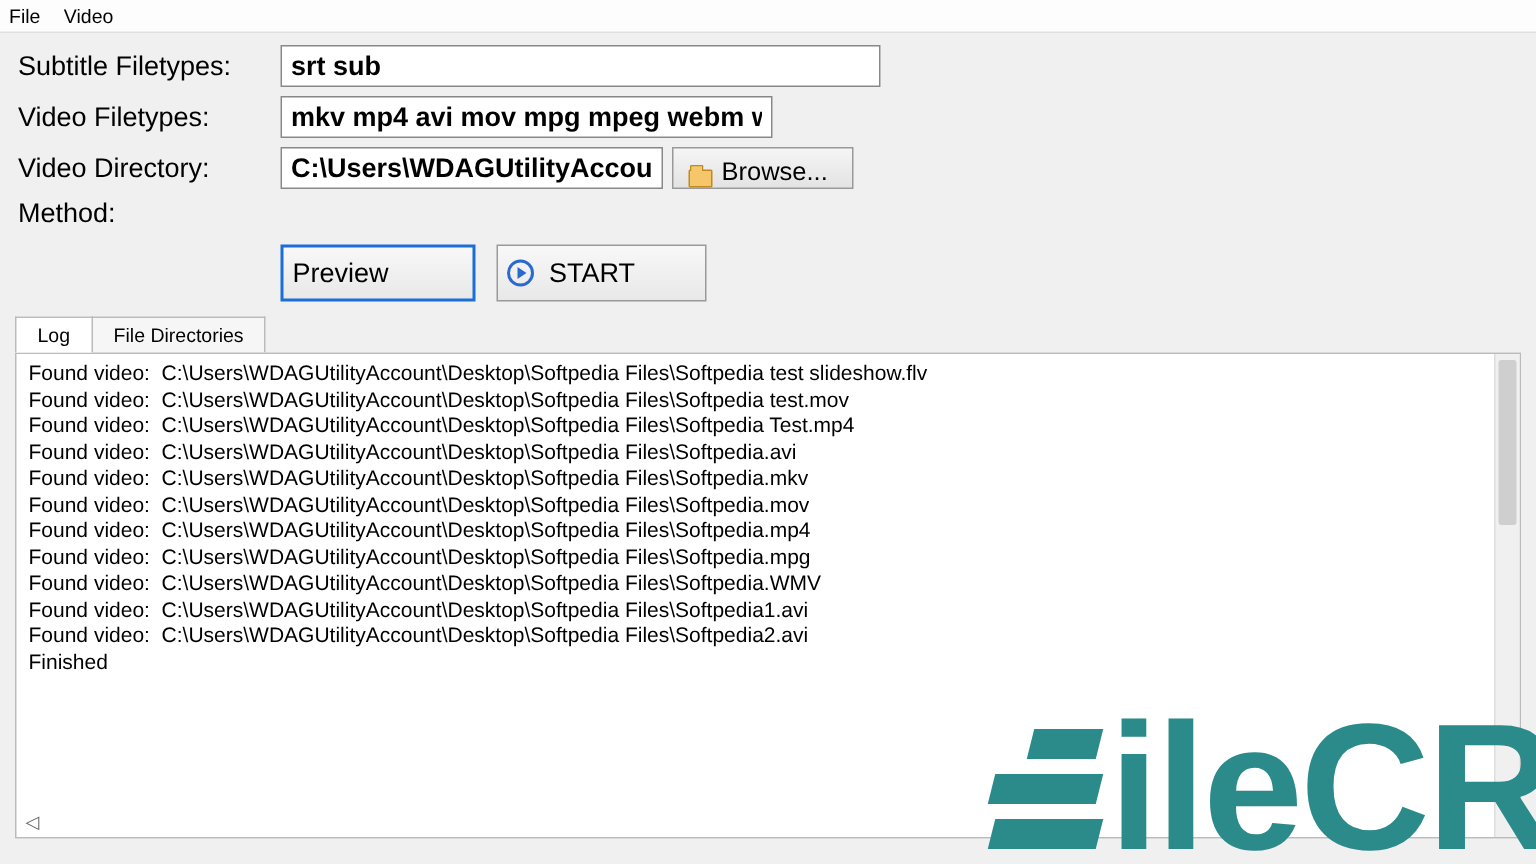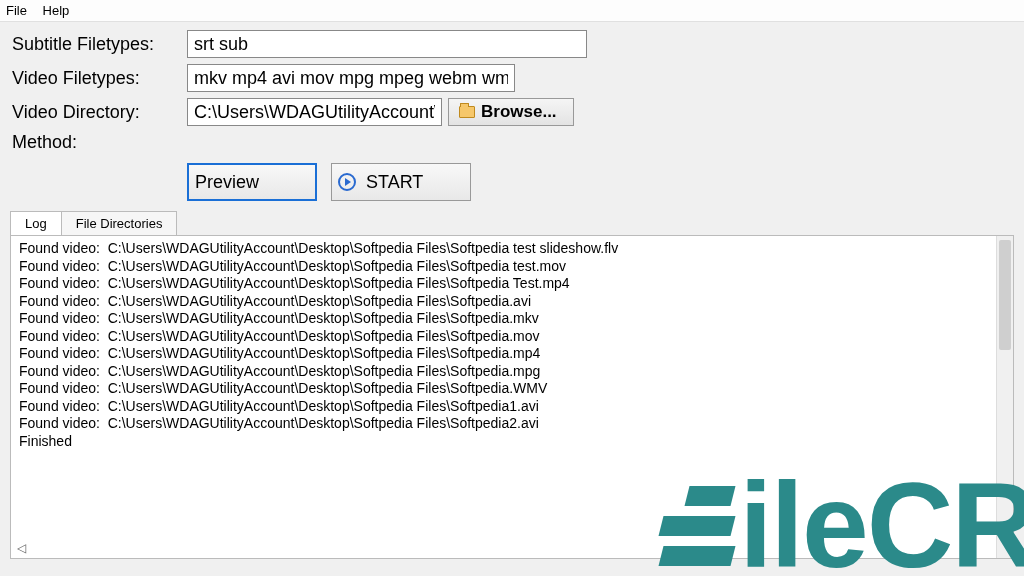--- a/index.html
+++ b/index.html
@@ -35,36 +35,36 @@
     width: 175px;
     font-size: 18px;
   }
   .text-input {
     font-family: inherit;
     font-size: 18px;
     padding: 2px 6px;
     border: 1px solid #888;
     background: #fff;
     height: 28px;
+    font-weight: bold;
   }
   .input-subtitle { width: 400px; }
   .input-video { width: 328px; }
   .input-dir { width: 255px; }
   .browse-btn {
     margin-left: 6px;
     height: 28px;
     padding: 0 16px 0 10px;
     background: linear-gradient(#f5f5f5,#e3e3e3);
     border: 1px solid #999;
     font-size: 17px;
     font-family: inherit;
     cursor: pointer;
     display: inline-flex;
-    align-items: center;
-    font-weight: bold;
+    align-items: flex-end;
   }
   .folder-icon {
     display: inline-block;
     width: 16px; height: 12px;
     background: #f6c76a;
     border: 1px solid #c08a1e;
     border-radius: 1px;
     margin-right: 6px;
     position: relative;
   }
@@ -196,21 +196,21 @@
     width:72px;height:20px;background:#2b8a8a;margin-bottom:10px;
     transform: skewX(-14deg);
   }
   .wm-bar.short { width:46px; margin-left:26px;}
 </style>
 </head>
 <body>
 
 <div class="menubar">
   <span>File</span>
-  <span>Help</span>
+  <span>Video</span>
 </div>
 
 <div class="form-area">
 
   <div class="form-row">
     <div class="form-label">Subtitle Filetypes:</div>
     <input class="text-input input-subtitle" value="srt sub" style="">
   </div>
 
   <div class="form-row">

